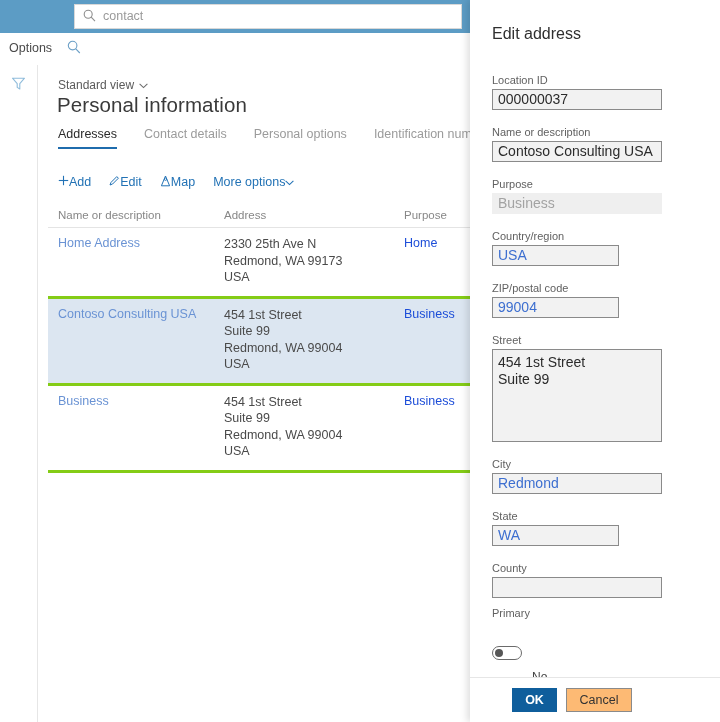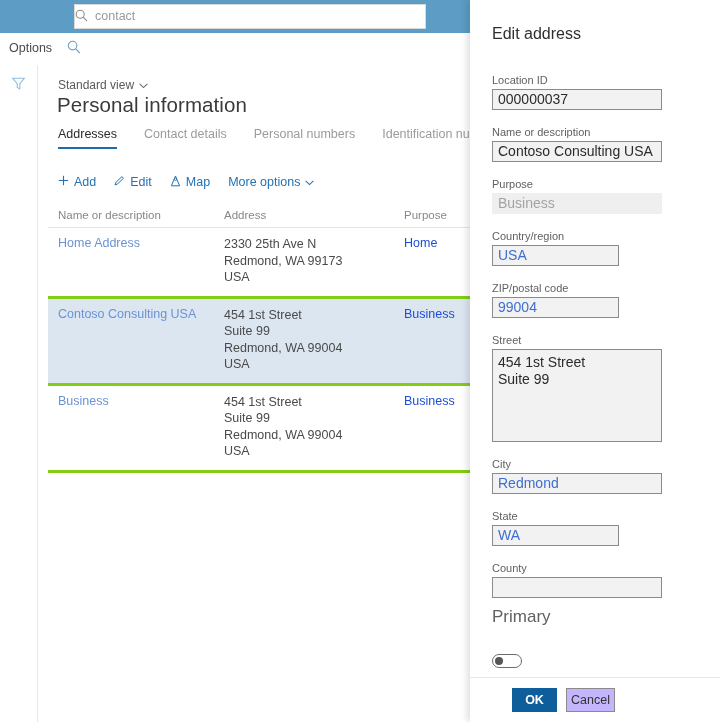--- a/index.html
+++ b/index.html
@@ -30,26 +30,27 @@
   
   .topbar {
     position: absolute;
     left: 0; top: 0;
     width: 470px; height: 33px;
     background: #5c9cc5;
   }
   .search-box {
     position: absolute;
     left: 74px; top: 4px;
-    width: 352px; height: 25px;
+    width: 388px; height: 25px;
     background: #ffffff;
     border: 1px solid #d8d8d8;
     box-sizing: border-box;
     display: flex;
     align-items: center;
+    padding-left: 8px;
   }
   .search-box .magnifier { margin-right: 7px; display:block; }
   .search-text {
     color: #9a9a9a;
     font-size: 12.5px;
     line-height: 1;
   }
 
   
   .optionsbar {
@@ -139,21 +140,20 @@
     width: 432px; height: 28px;
     display: flex;
     align-items: center;
     padding-left: 20px;
     box-sizing: border-box;
     gap: 18px;
   }
   .tb-btn {
     display: flex;
     align-items: center;
-    gap: 5px;
     color: #2272b5;
     font-size: 12.5px;
   }
 
   
   .grid {
     position: absolute;
     left: 10px; top: 137px;
     width: 422px;
   }
@@ -241,21 +241,21 @@
   .inp.area {
     width: 170px;
     height: 93px;
     padding: 4px 5px;
     line-height: 16.5px;
     white-space: normal;
   }
   .toggle-field { margin: 0 0 9px 22px; }
   .toggle-field > label {
     display: block;
-    font-size: 17px;
+    font-size: 11px;
     color: #616161;
     margin-bottom: 3px;
   }
   .toggle-row { display: flex; align-items: center; gap: 10px; }
   .toggle {
     width: 30px; height: 14px;
     border: 1px solid #6b6b6b;
     border-radius: 8px;
     background: #ffffff;
     position: relative;
@@ -288,22 +288,22 @@
     margin-left: 20px;
   }
   .btn-ok {
     left: 22px; width: 45px;
     background: #0f5e9c;
     color: #ffffff;
     border: 1px solid #0f5e9c;
     font-weight: bold;
   }
   .btn-cancel {
-    left: 76px; width: 49px;
-    background: #c4b5fd;
+    left: 76px; width: 66px;
+    background: #fdba74;
     color: #333333;
     border: 1px solid #8a8a8a;
   }
 </style>
 </head>
 <body>
 
 <div id="app-root">
 
   <div class="topbar">
@@ -345,21 +345,21 @@
           <polyline points="0.6,0.8 4.5,4.6 8.4,0.8" fill="none" stroke="#6d6d6d" stroke-width="1.1"></polyline>
         </svg>
       </span>
     </div>
 
     <div class="page-title">Personal information</div>
 
     <div class="tabs">
       <div class="tab active">Addresses</div>
       <div class="tab">Contact details</div>
-      <div class="tab">Personal numbers</div>
+      <div class="tab">Personal options</div>
       <div class="tab">Identification numbers</div>
 
     </div>
 
     <div class="toolbar">
       <div class="tb-btn">
         <span>
           <svg width="11" height="11" viewBox="0 0 11 11">
             <line x1="5.5" y1="0.8" x2="5.5" y2="10.2" stroke="#2272b5" stroke-width="1.1"></line>
             <line x1="0.8" y1="5.5" x2="10.2" y2="5.5" stroke="#2272b5" stroke-width="1.1"></line>

